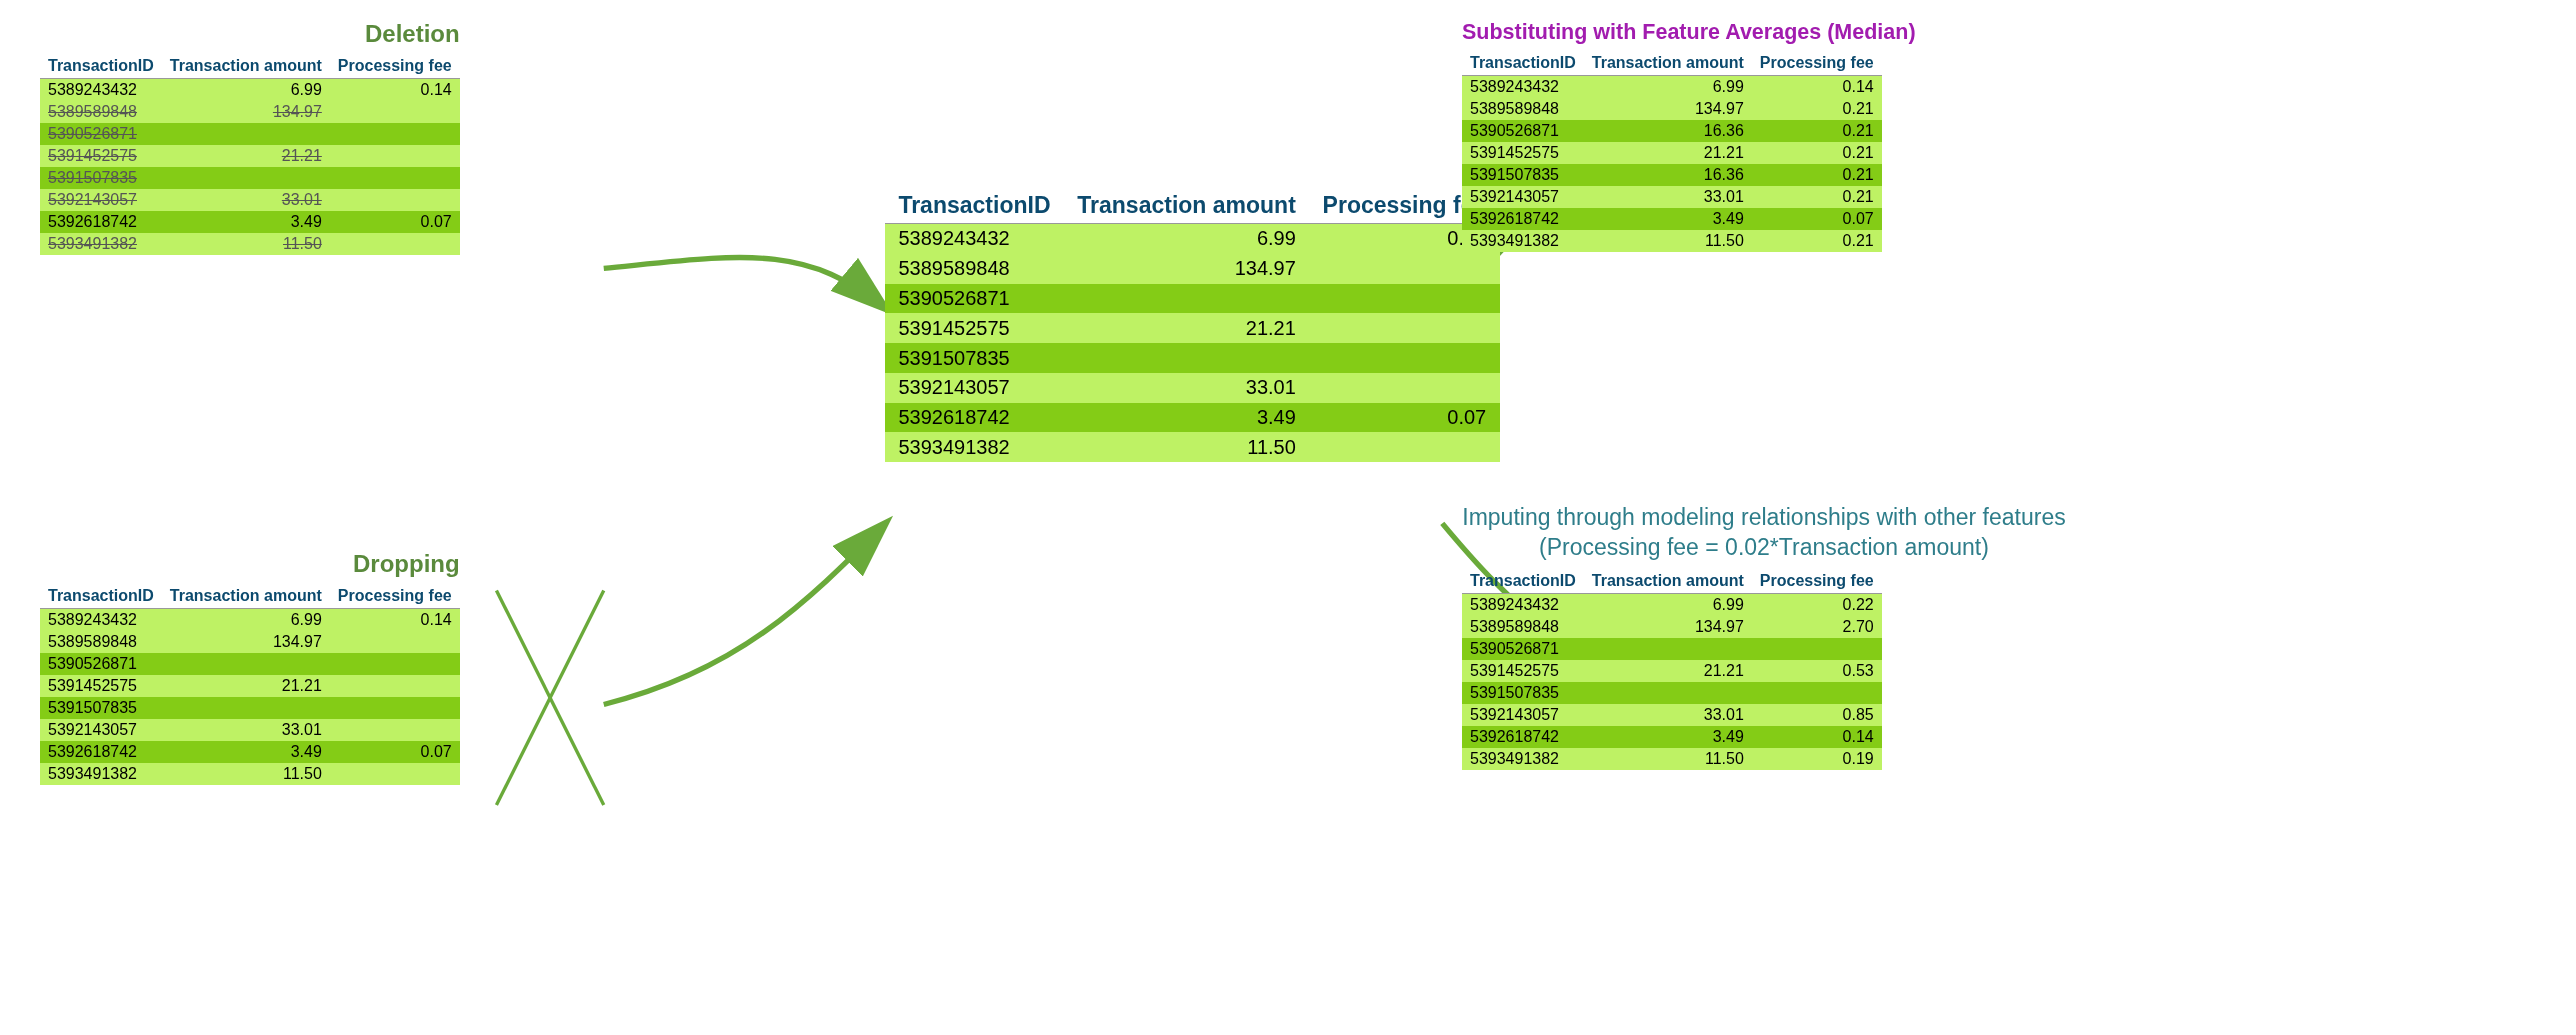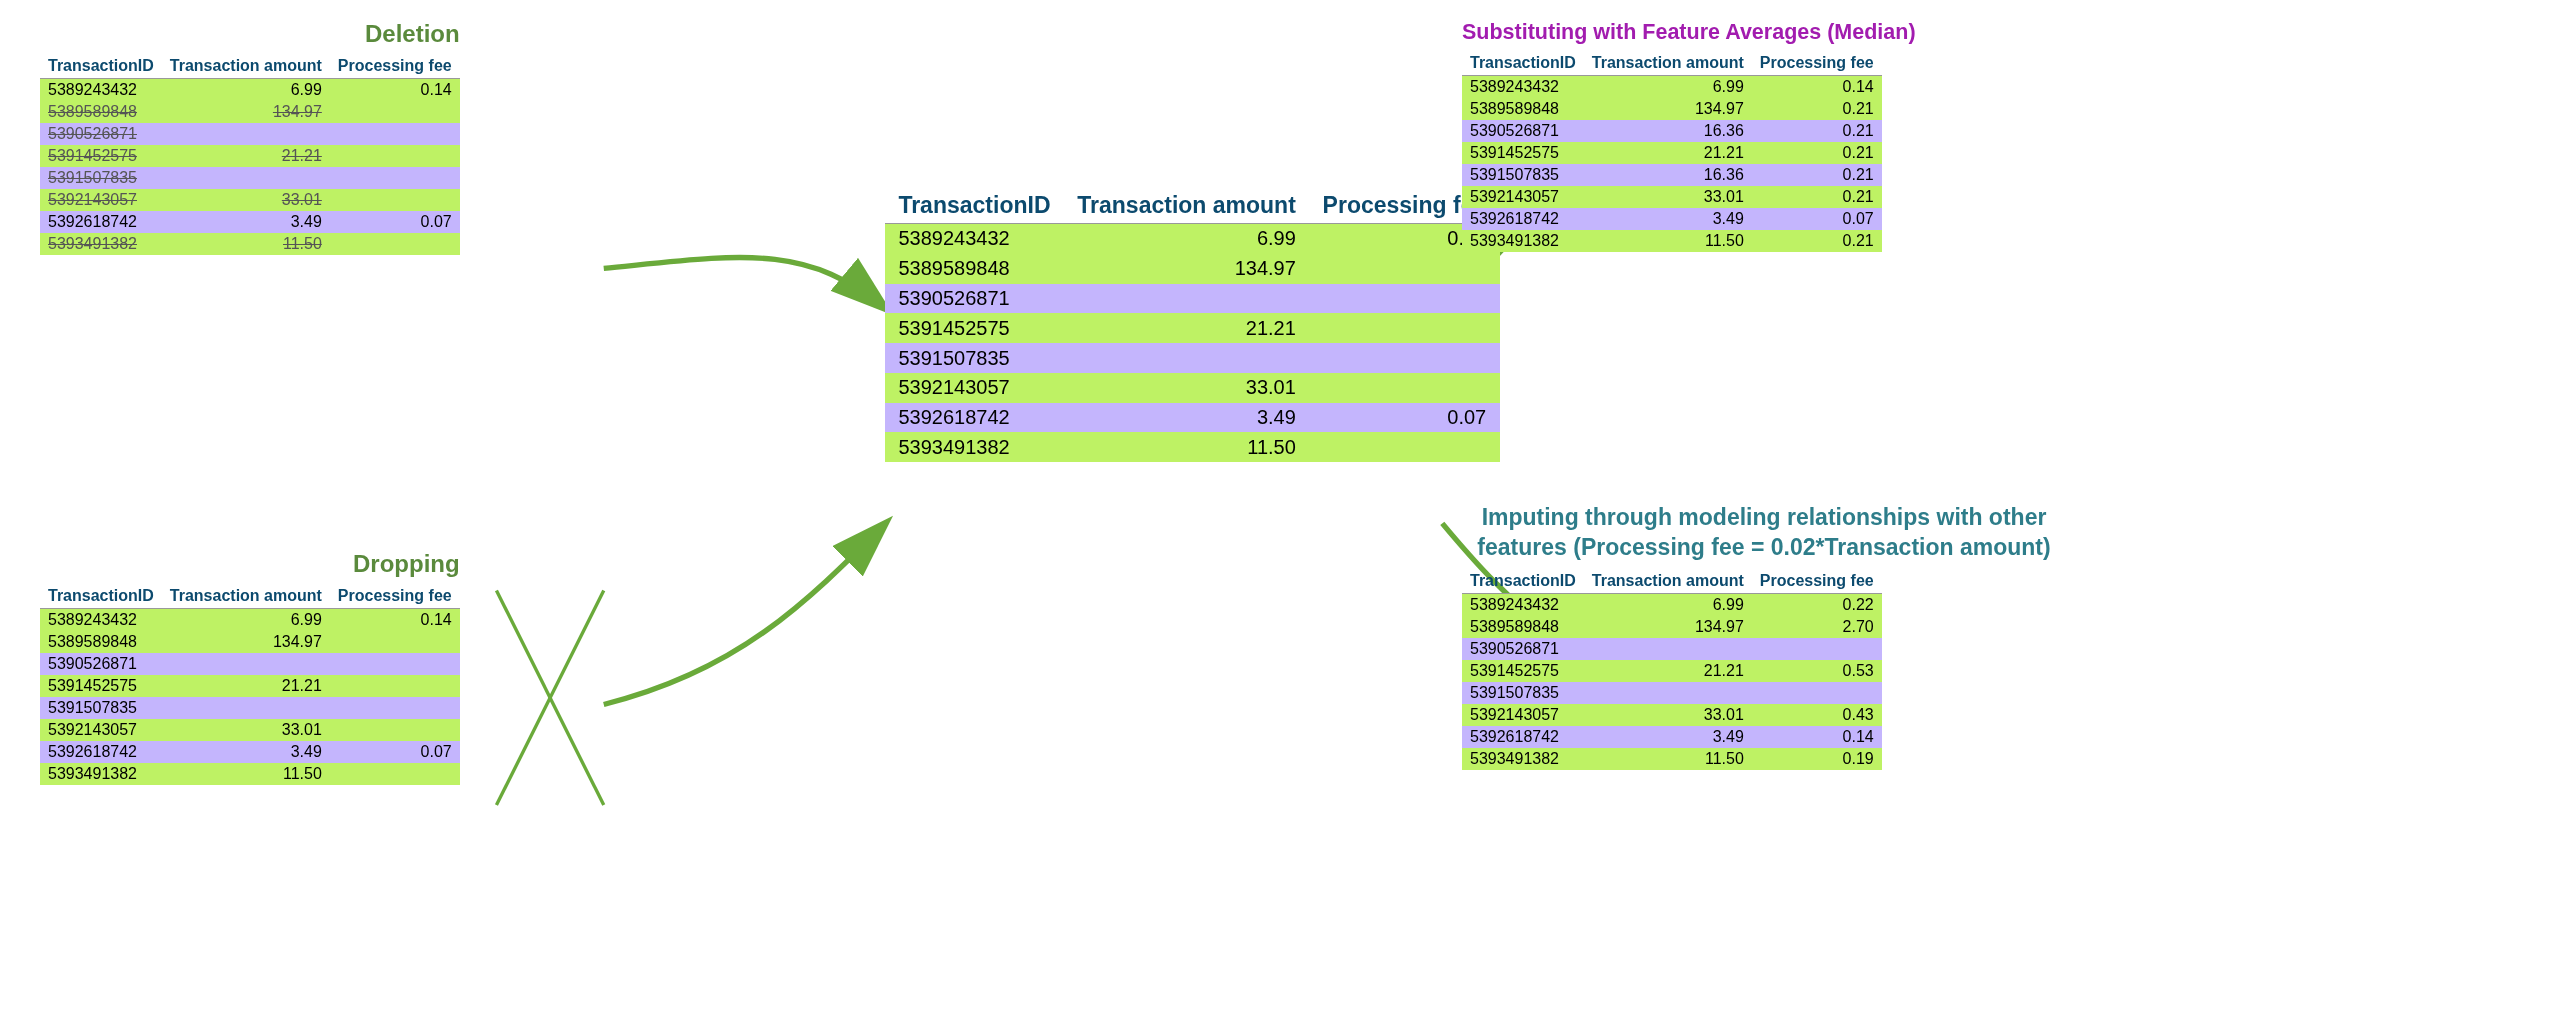--- a/index.html
+++ b/index.html
@@ -43,21 +43,21 @@
     .data-table td {
       padding: 2px 8px;
       text-align: right;
       white-space: nowrap;
     }
 
     .data-table td:first-child {
       text-align: left;
     }
 
-    .row-blue { background-color: #c4b5fd; border-radius: 7px; }
+    .row-blue { background-color: #84cc16; border-radius: 7px; }
     .row-white { background-color: #bef264; }
 
     .strikethrough {
       text-decoration: line-through;
       color: #555;
     }
 
     
     .main-table-wrapper {
       position: absolute;
@@ -98,21 +98,21 @@
 
     
     .imputing-wrapper {
       position: absolute;
       top: 503px;
       left: 1462px;
     }
 
     .imputing-title {
       font-size: 23px;
-      font-weight: bold;
+      font-weight: normal;
       color: #2e7d8a;
       text-align: center;
       line-height: 1.3;
       margin-bottom: 6.7px;
       max-width: 604px;
     }
 
     svg.arrows-layer {
       position: absolute;
       top: 0;
@@ -395,21 +395,21 @@
           <td>0.53</td>
         </tr>
         <tr class="row-blue">
           <td>5391507835</td>
           <td></td>
           <td></td>
         </tr>
         <tr class="row-white">
           <td>5392143057</td>
           <td>33.01</td>
-          <td>0.43</td>
+          <td>0.85</td>
         </tr>
         <tr class="row-blue">
           <td>5392618742</td>
           <td>3.49</td>
           <td>0.14</td>
         </tr>
         <tr class="row-white">
           <td>5393491382</td>
           <td>11.50</td>
           <td>0.19</td>

